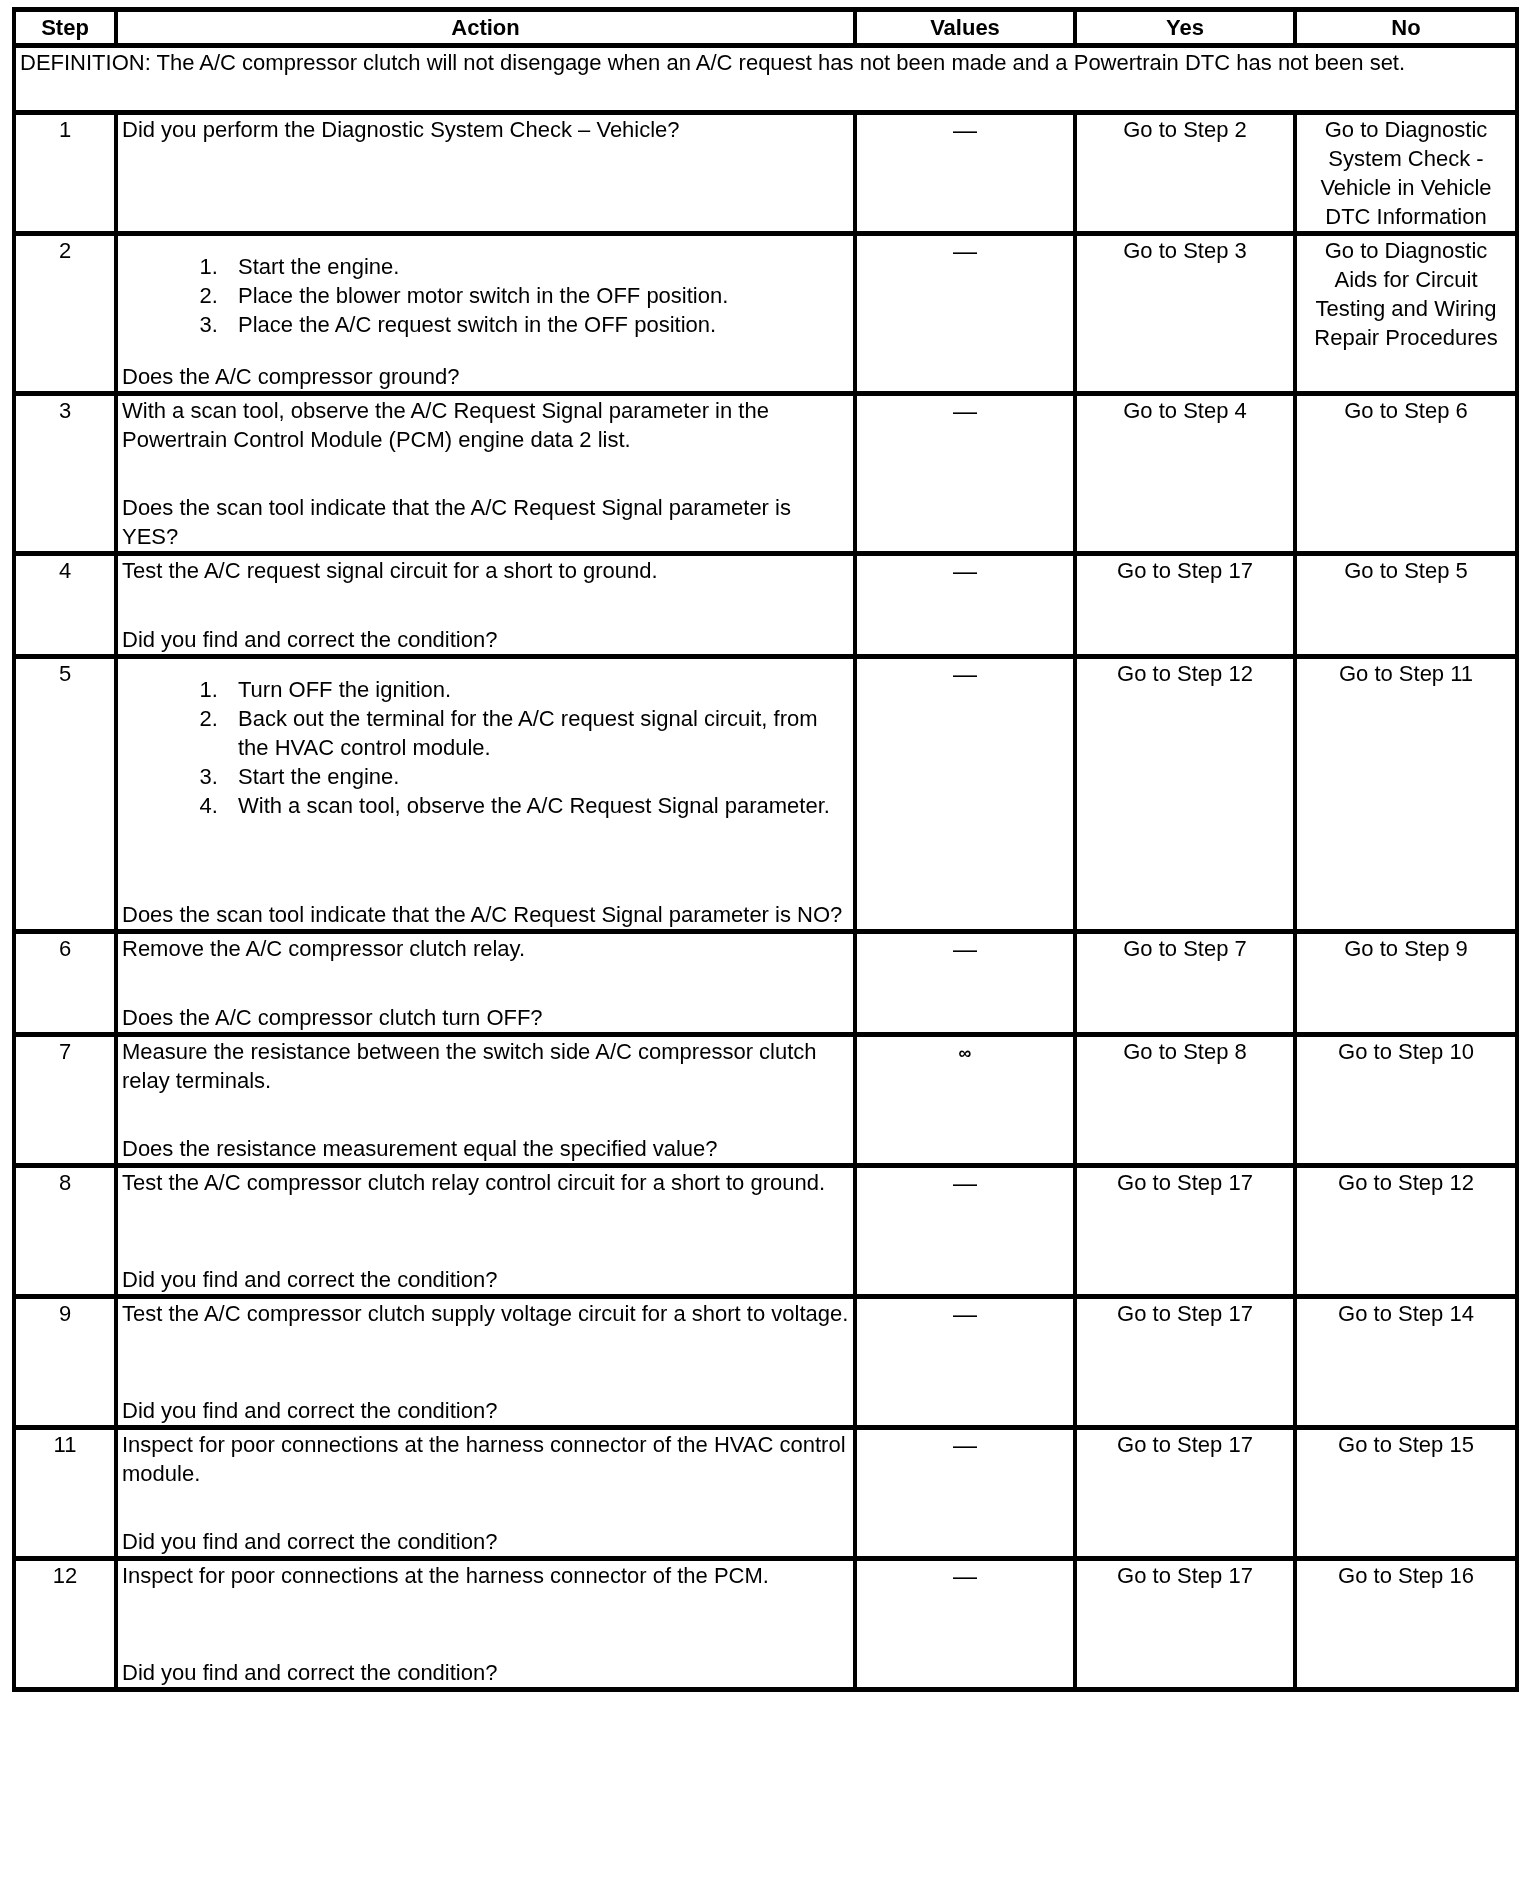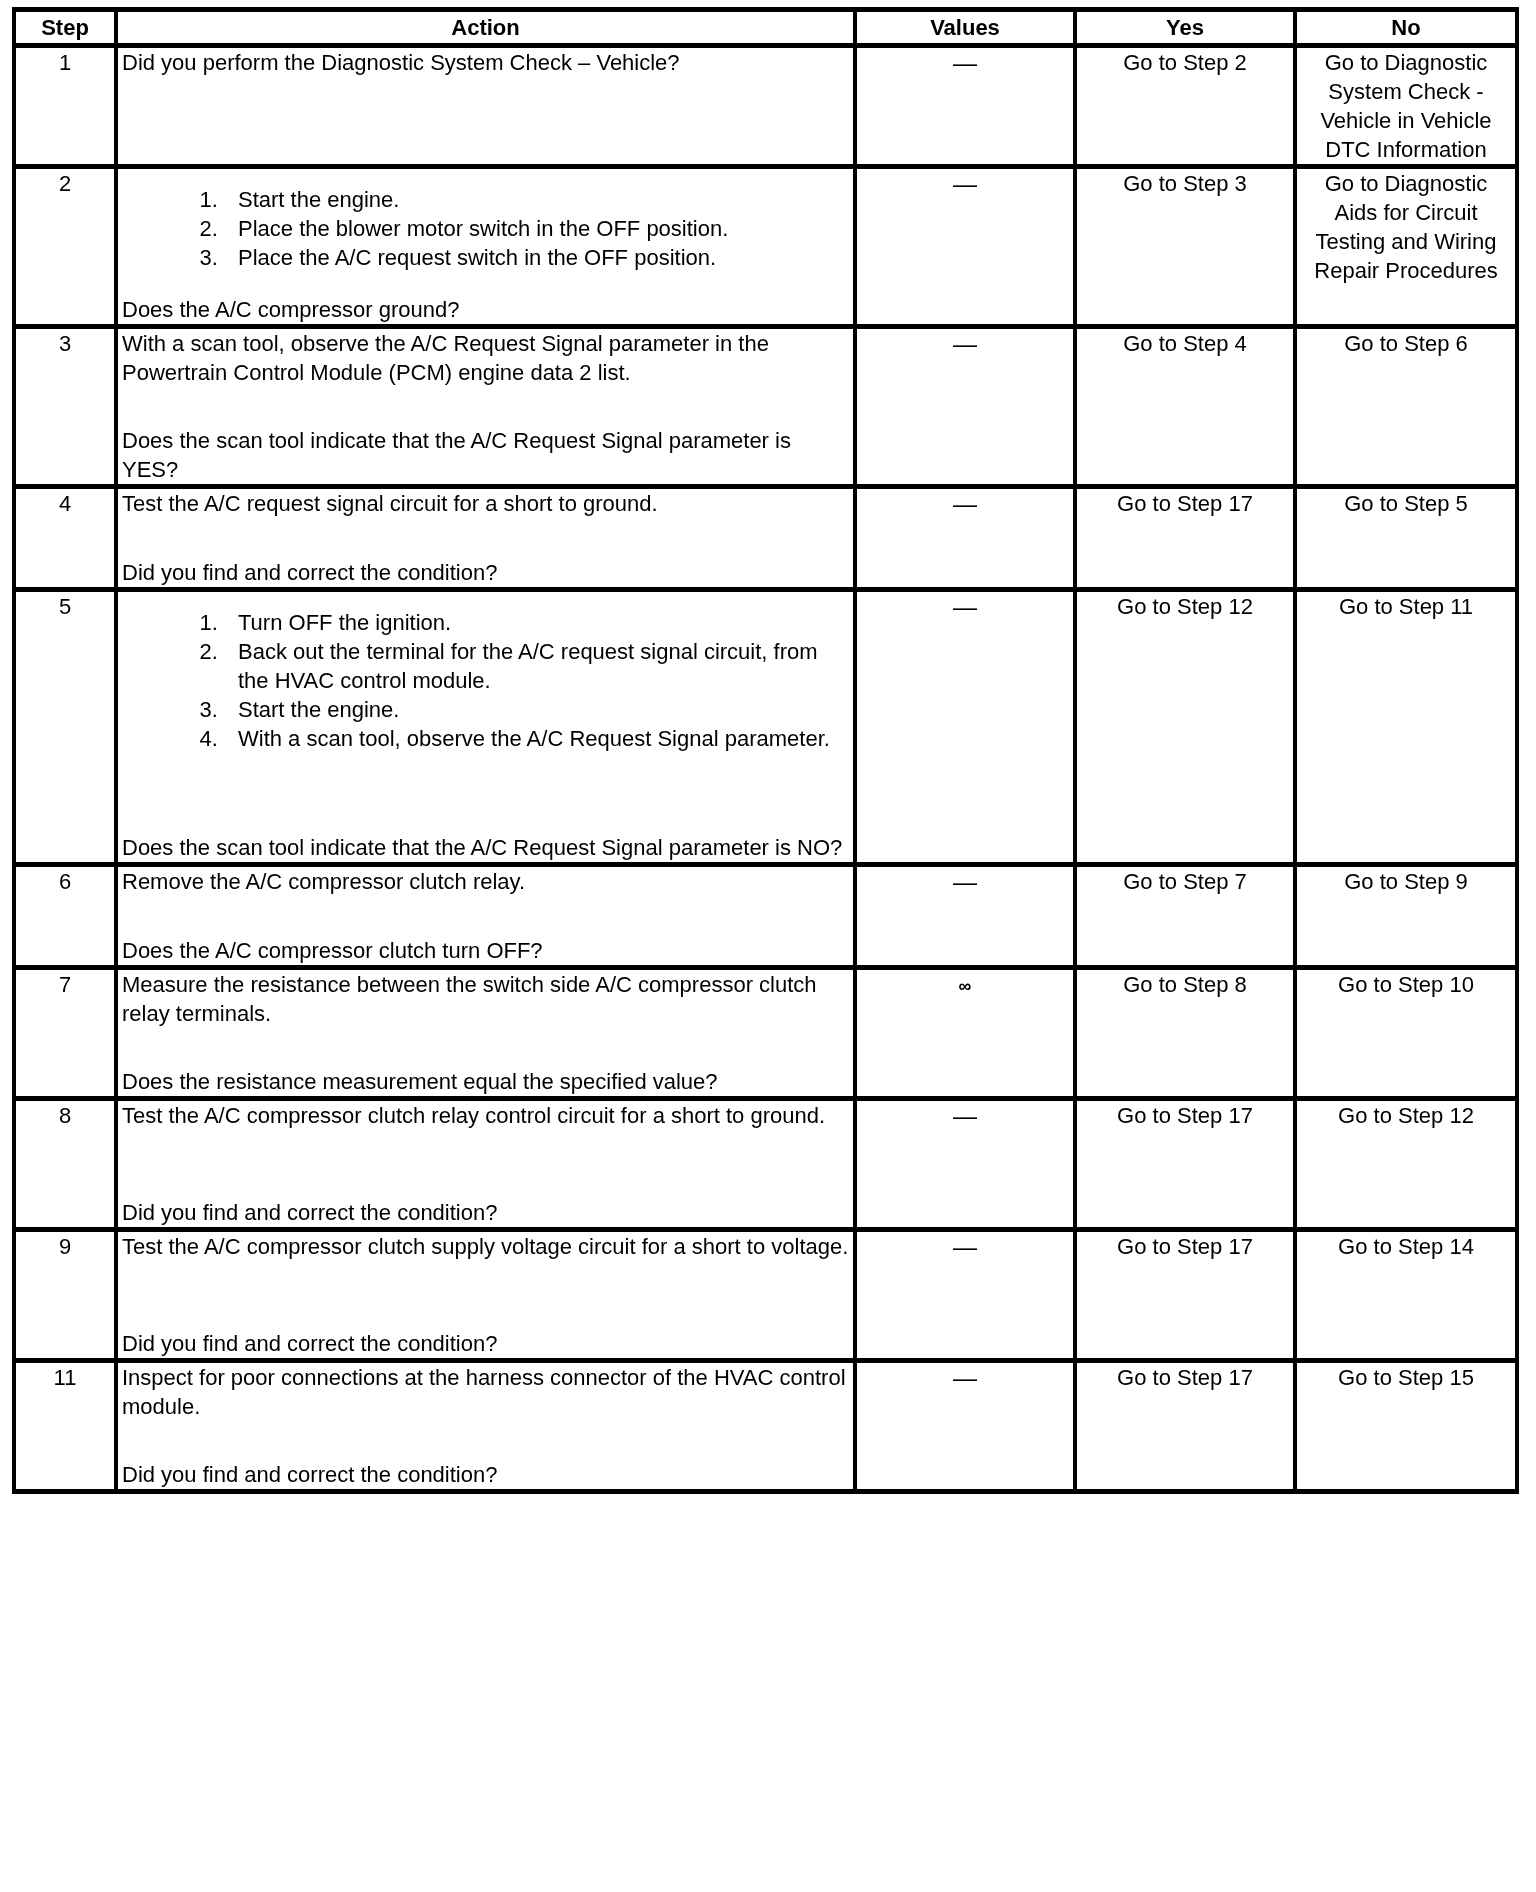--- a/index.html
+++ b/index.html
@@ -50,20 +50,23 @@
   <thead>
     <tr>
       <th>Step</th>
       <th>Action</th>
       <th>Values</th>
       <th>Yes</th>
       <th>No</th>
     </tr>
   </thead>
   <tbody id="tbody">
+    <tr>
+      <td class="def" colspan="5">DEFINITION: The A/C compressor clutch will not disengage when an A/C request has not been made and a Powertrain DTC has not been set.</td>
+    </tr>
   <tr style="height: 118px;">
         <td class="step">1</td>
         <td class="action">
           <div class="action-inner" style="min-height: 116px;">
             <div class="instr">
               <div class="question">Did you perform the Diagnostic System Check – Vehicle?</div>
             </div>
           </div>
         </td>
         <td class="values"><span class="dash">—</span></td>
@@ -198,14 +201,28 @@
             <div class="instr">
               <div>Inspect for poor connections at the harness connector of the HVAC control module.</div>
             </div>
             <div class="question">Did you find and correct the condition?</div>
           </div>
         </td>
         <td class="values"><span class="dash">—</span></td>
         <td class="yes">Go to Step 17</td>
         <td class="no">Go to Step 15</td>
       </tr>
+      <tr style="height: 128px;">
+        <td class="step">12</td>
+        <td class="action">
+          <div class="action-inner" style="min-height: 126px;">
+            <div class="instr">
+              <div>Inspect for poor connections at the harness connector of the PCM.</div>
+            </div>
+            <div class="question">Did you find and correct the condition?</div>
+          </div>
+        </td>
+        <td class="values"><span class="dash">—</span></td>
+        <td class="yes">Go to Step 17</td>
+        <td class="no">Go to Step 16</td>
+      </tr>
     </tbody>
 </table>
 
 </body></html>

